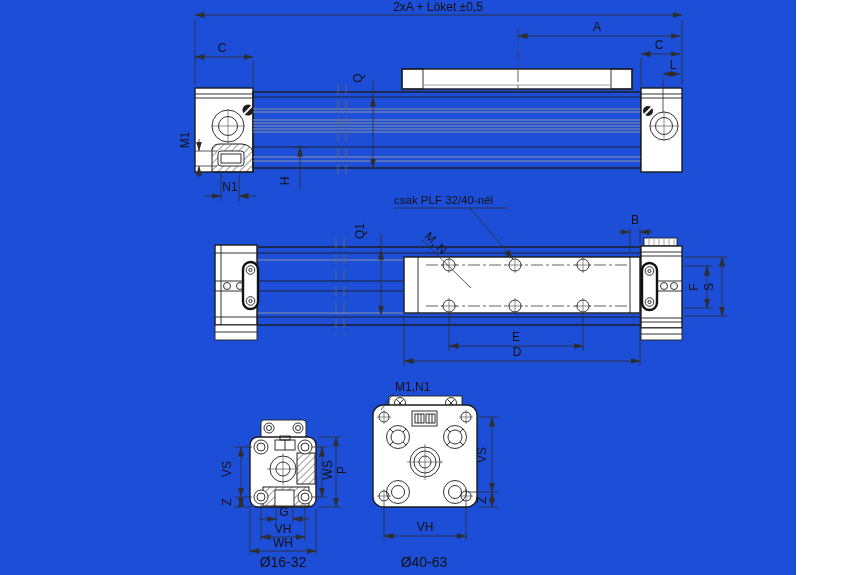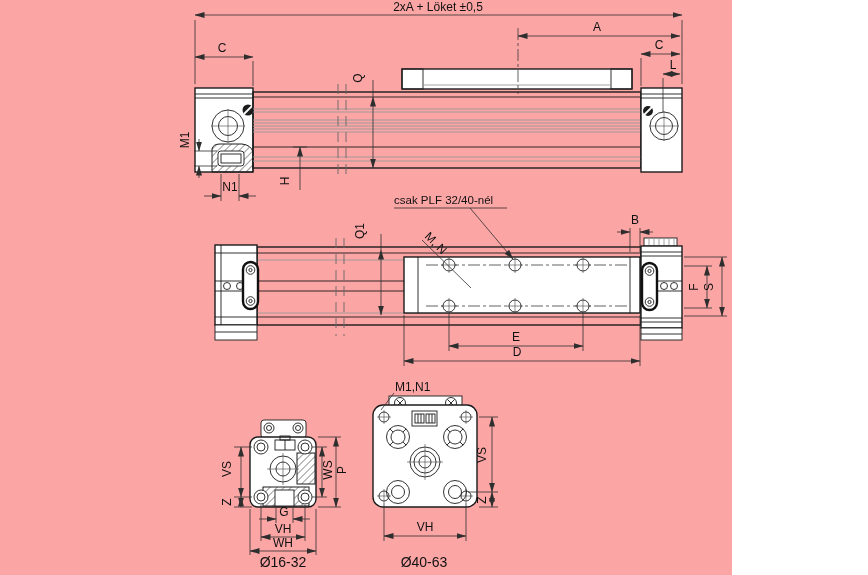--- a/index.html
+++ b/index.html
@@ -1,16 +1,16 @@
 <!DOCTYPE html>
 <html><head>
 <meta charset="utf-8">
 <style>
   html,body{margin:0;padding:0;background:#fff;}
-  #canvas{position:relative;width:732px;height:575px;background:#fca5a5;overflow:hidden;}
+  #canvas{position:relative;width:796px;height:575px;background:#1d4ed8;overflow:hidden;}
   .ol  {fill:none;stroke:#1c1c1c;stroke-width:1.4;}
   .olf {fill:#ffffff;stroke:#1c1c1c;stroke-width:1.4;}
   .tl  {fill:none;stroke:#1c1c1c;stroke-width:0.9;}
   .tlf {fill:#ffffff;stroke:#1c1c1c;stroke-width:0.9;}
   .gl  {fill:none;stroke:#9a9a9a;stroke-width:0.9;}
   .ml  {fill:none;stroke:#444;stroke-width:0.6;}
   .dim {fill:none;stroke:#2e2e2e;stroke-width:0.8;}
   .cl  {fill:none;stroke:#3a3a3a;stroke-width:0.8;stroke-dasharray:12 3 3 3;}
   .bl  {fill:none;stroke:#666;stroke-width:0.9;stroke-dasharray:10 6;}
   .hf  {fill:url(#hatch);stroke:#1c1c1c;stroke-width:1;}

